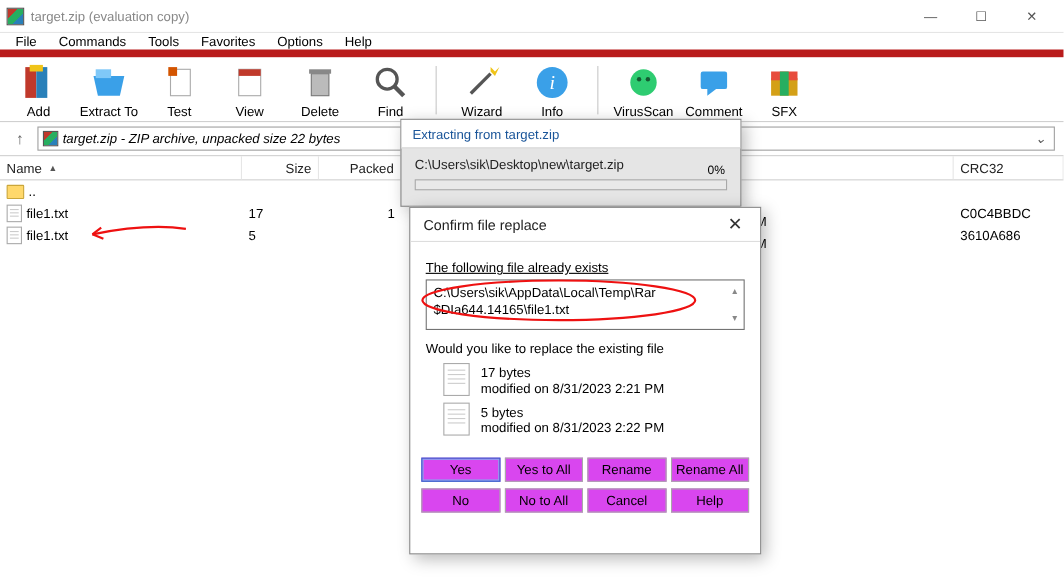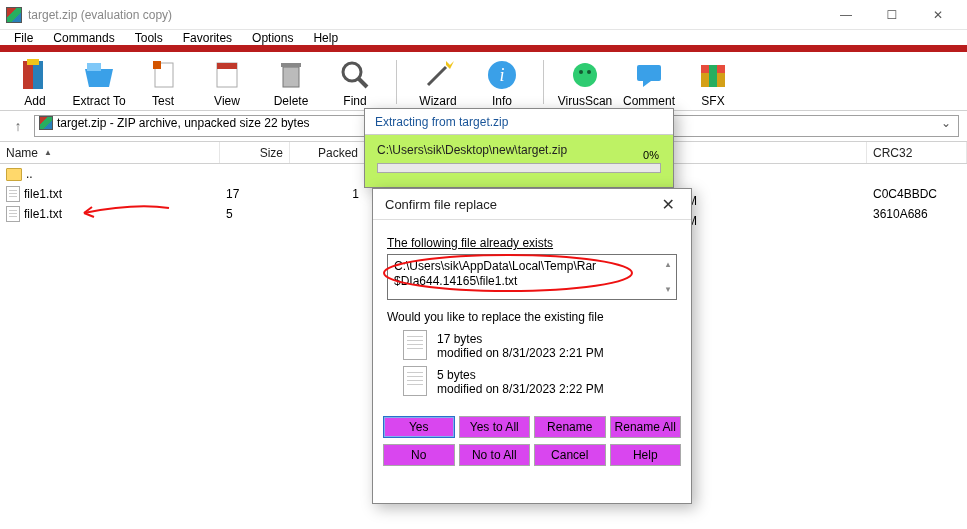--- a/index.html
+++ b/index.html
@@ -61,22 +61,23 @@
     padding:4px 8px;
     border-bottom:1px solid #d0d0d0;
     gap:6px;
   }
   .up-arrow {
     width:20px; text-align:center; color:#666; font-size:14px;
   }
   .path-input {
     flex:1; height:22px;
     border:1px solid #a0a0a0;
-    display:flex; align-items:flex-start; padding:0 4px;
+    display:flex; align-items:center; padding:0 4px;
     gap:4px;
+    font-style:italic;
   }
   .path-input .small-icon {
     width:14px; height:14px;
     background: linear-gradient(135deg,#c0392b 0 33%,#27ae60 33% 66%,#2980b9 66%);
     border:1px solid #555;
   }
   .path-drop {
     width:16px; text-align:center; color:#555;
   }
   .list-header {
@@ -120,21 +121,21 @@
   }
   .folder-icon {
     width:16px; height:13px; background:#ffd86b; border:1px solid #caa63a; border-radius:1px;
   }
   .red-arrow {
     position:absolute; left:74px; top:39px;
     pointer-events:none;
   }
   
   .dialog {
-    position:absolute; background:#bef264;
+    position:absolute; background:#e5e5e5;
     border:1px solid #888;
     box-shadow:4px 4px 14px rgba(0,0,0,.28);
     font-size:12px;
   }
   .dlg-extract {
     left:364px; top:108px; width:310px; height:80px;
     z-index:5;
   }
   .dlg-extract .dlg-title {
     height:26px; background:#fff; border-bottom:1px solid #ccc;

